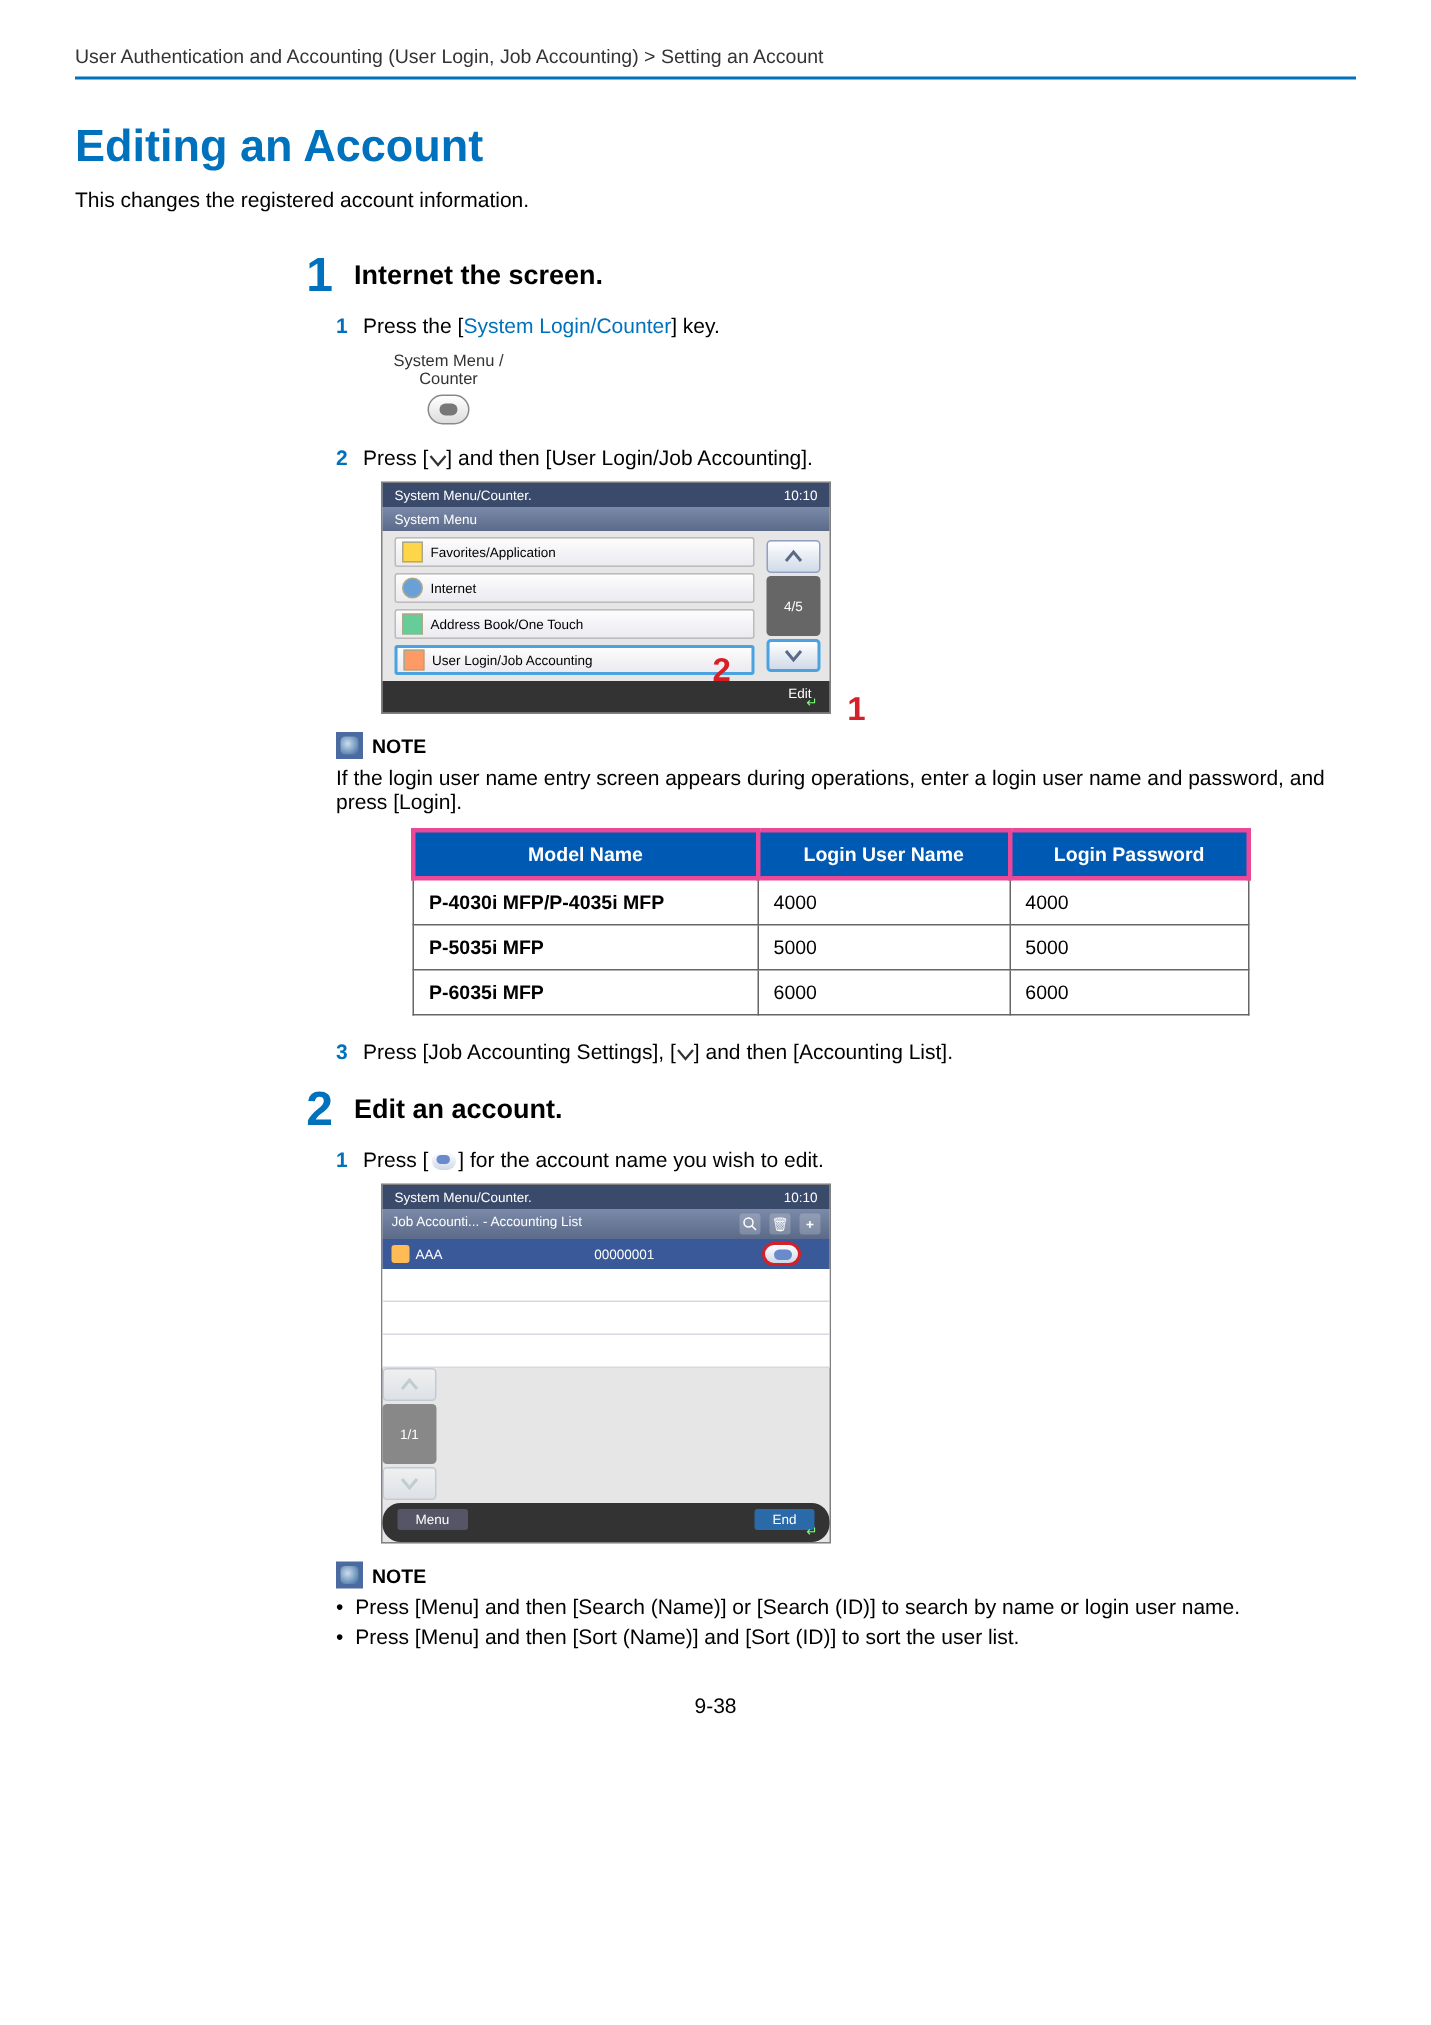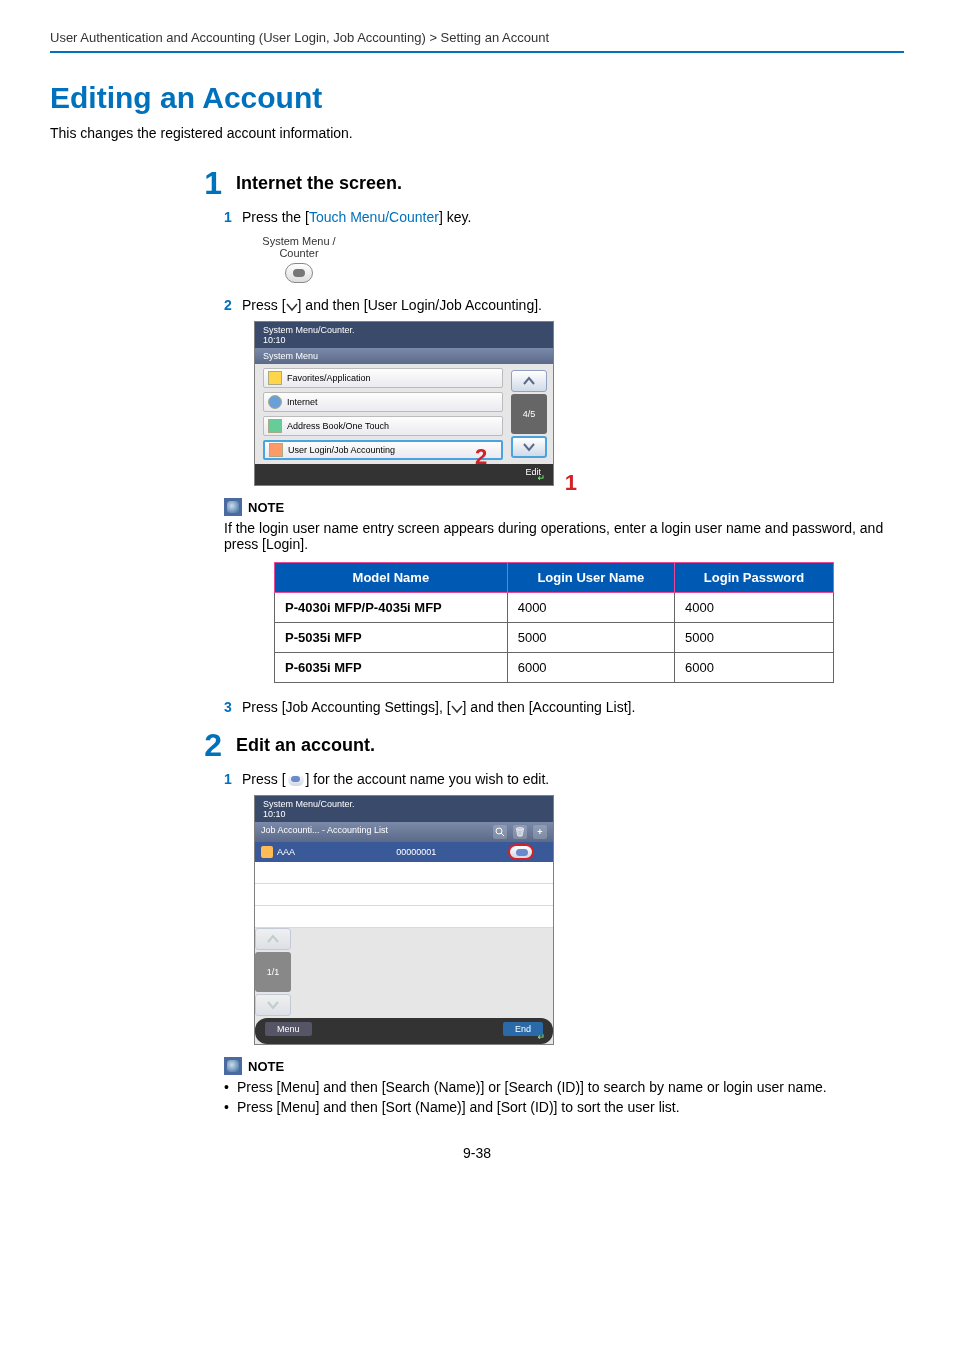--- a/index.html
+++ b/index.html
@@ -48,21 +48,21 @@
     width: 28px; height: 20px; border-radius: 10px; border: 1px solid #888;
     background: linear-gradient(#fff,#ddd); margin: 4px auto 0; position: relative;
   }
   .key-btn::after { content:""; position:absolute; left:7px; top:5px; width:12px; height:8px; border-radius:5px; background:#777; }
   .chevron-svg { display:inline-block; vertical-align:-2px; }
 
   .screen1 {
     width: 300px; margin: 6px 0 10px 30px;
     border: 1px solid #808080; background:#e6e6e6; font-size: 9px; position: relative;
   }
-  .scr-hdr { background:#3a4a6b; color:#fff; padding:3px 8px; display:flex; justify-content:space-between; font-size:9px;flex-direction:column; }
+  .scr-hdr { background:#3a4a6b; color:#fff; padding:3px 8px; display:flex; justify-content:space-between; font-size:9px; }
   .scr-bar { background: linear-gradient(#7a8aa8,#5a6a88); color:#fff; padding:3px 8px; font-size:9px; }
   .scr-body { position:relative; }
   .menu-item { display:flex; align-items:center; background:linear-gradient(#fdfdfd,#eaeaf0); border:1px solid #bbb; border-radius:2px; margin:4px 50px 4px 8px; padding:3px 4px; height:20px; }
   .menu-item.sel { border:2px solid #4aa3df; }
   .mi-icon { width:14px; height:14px; background:#ffd54a; border:1px solid #aa8; margin-right:5px; flex-shrink:0; }
   .mi-icon.net { background:#6aa0d8; border-radius:50%; }
   .mi-icon.addr { background:#6c9; }
   .mi-icon.user { background:#f96; }
   .scr-nav { position:absolute; right:6px; top:2px; width:36px; }
   .nav-btn { width:36px; height:22px; background:linear-gradient(#fff,#d0dae8); border:1px solid #90a0c0; border-radius:3px; margin-bottom:2px; display:flex; align-items:center; justify-content:center; }
@@ -78,21 +78,21 @@
   .note-ic {
     width:18px; height:18px; background:#4a6aa0; position:relative; flex-shrink:0;
   }
   .note-ic::after { content:""; position:absolute; inset:3px; background:radial-gradient(circle at 40% 40%, #cde, #369); border-radius:3px; }
   .note-title { font-weight:bold; font-size:13px; }
   .note-text { font-size:14px; margin-bottom:10px; }
 
   table.cred {
     border-collapse: collapse; width: 560px; margin: 6px 0 16px 50px;
   }
-  table.cred th { background:#0059b3; color:#fff; font-weight:bold; font-size:13px; padding:7px 10px; border:1px solid #ec4899; }
+  table.cred th { background:#0059b3; color:#fff; font-weight:bold; font-size:13px; padding:7px 10px; border:3px solid #ec4899; }
   table.cred td { font-size:13px; padding:7px 10px; border:1px solid #666; }
   table.cred td.model { font-weight:bold; }
 
   .bullet { display:flex; align-items:center; margin:4px 0; }
   .bullet::before { content:"•"; margin:0 8px 0 0; }
 
   .screen2 {
     width:300px; margin:6px 0 10px 30px; border:1px solid #808080; background:#e6e6e6; font-size:9px; position:relative;
   }
   .scr-bar2 { background:linear-gradient(#7a8aa8,#5a6a88); color:#fff; padding:3px 6px; font-size:9px; display:flex; align-items:flex-start; gap:6px; }
@@ -126,21 +126,21 @@
 
 <div class="step-row" style="margin-left:130px;">
   <div class="big-num">1</div>
   <div class="step-title">Internet the screen.</div>
 </div>
 
 <div class="sub-block">
   <div class="sub-step">
     <div class="sub-num">1</div>
     <div class="sub-text">
-      <span>Press the [</span><span class="link">Touch Menu/Counter</span><span>] key.</span>
+      <span>Press the [</span><span class="link">System Login/Counter</span><span>] key.</span>
     </div>
   </div>
 
   <div class="key-img" style="width:90px;">
     <div>System Menu /</div>
     <div>Counter</div>
     <div class="key-btn"></div>
   </div>
 
   <div class="sub-step">

